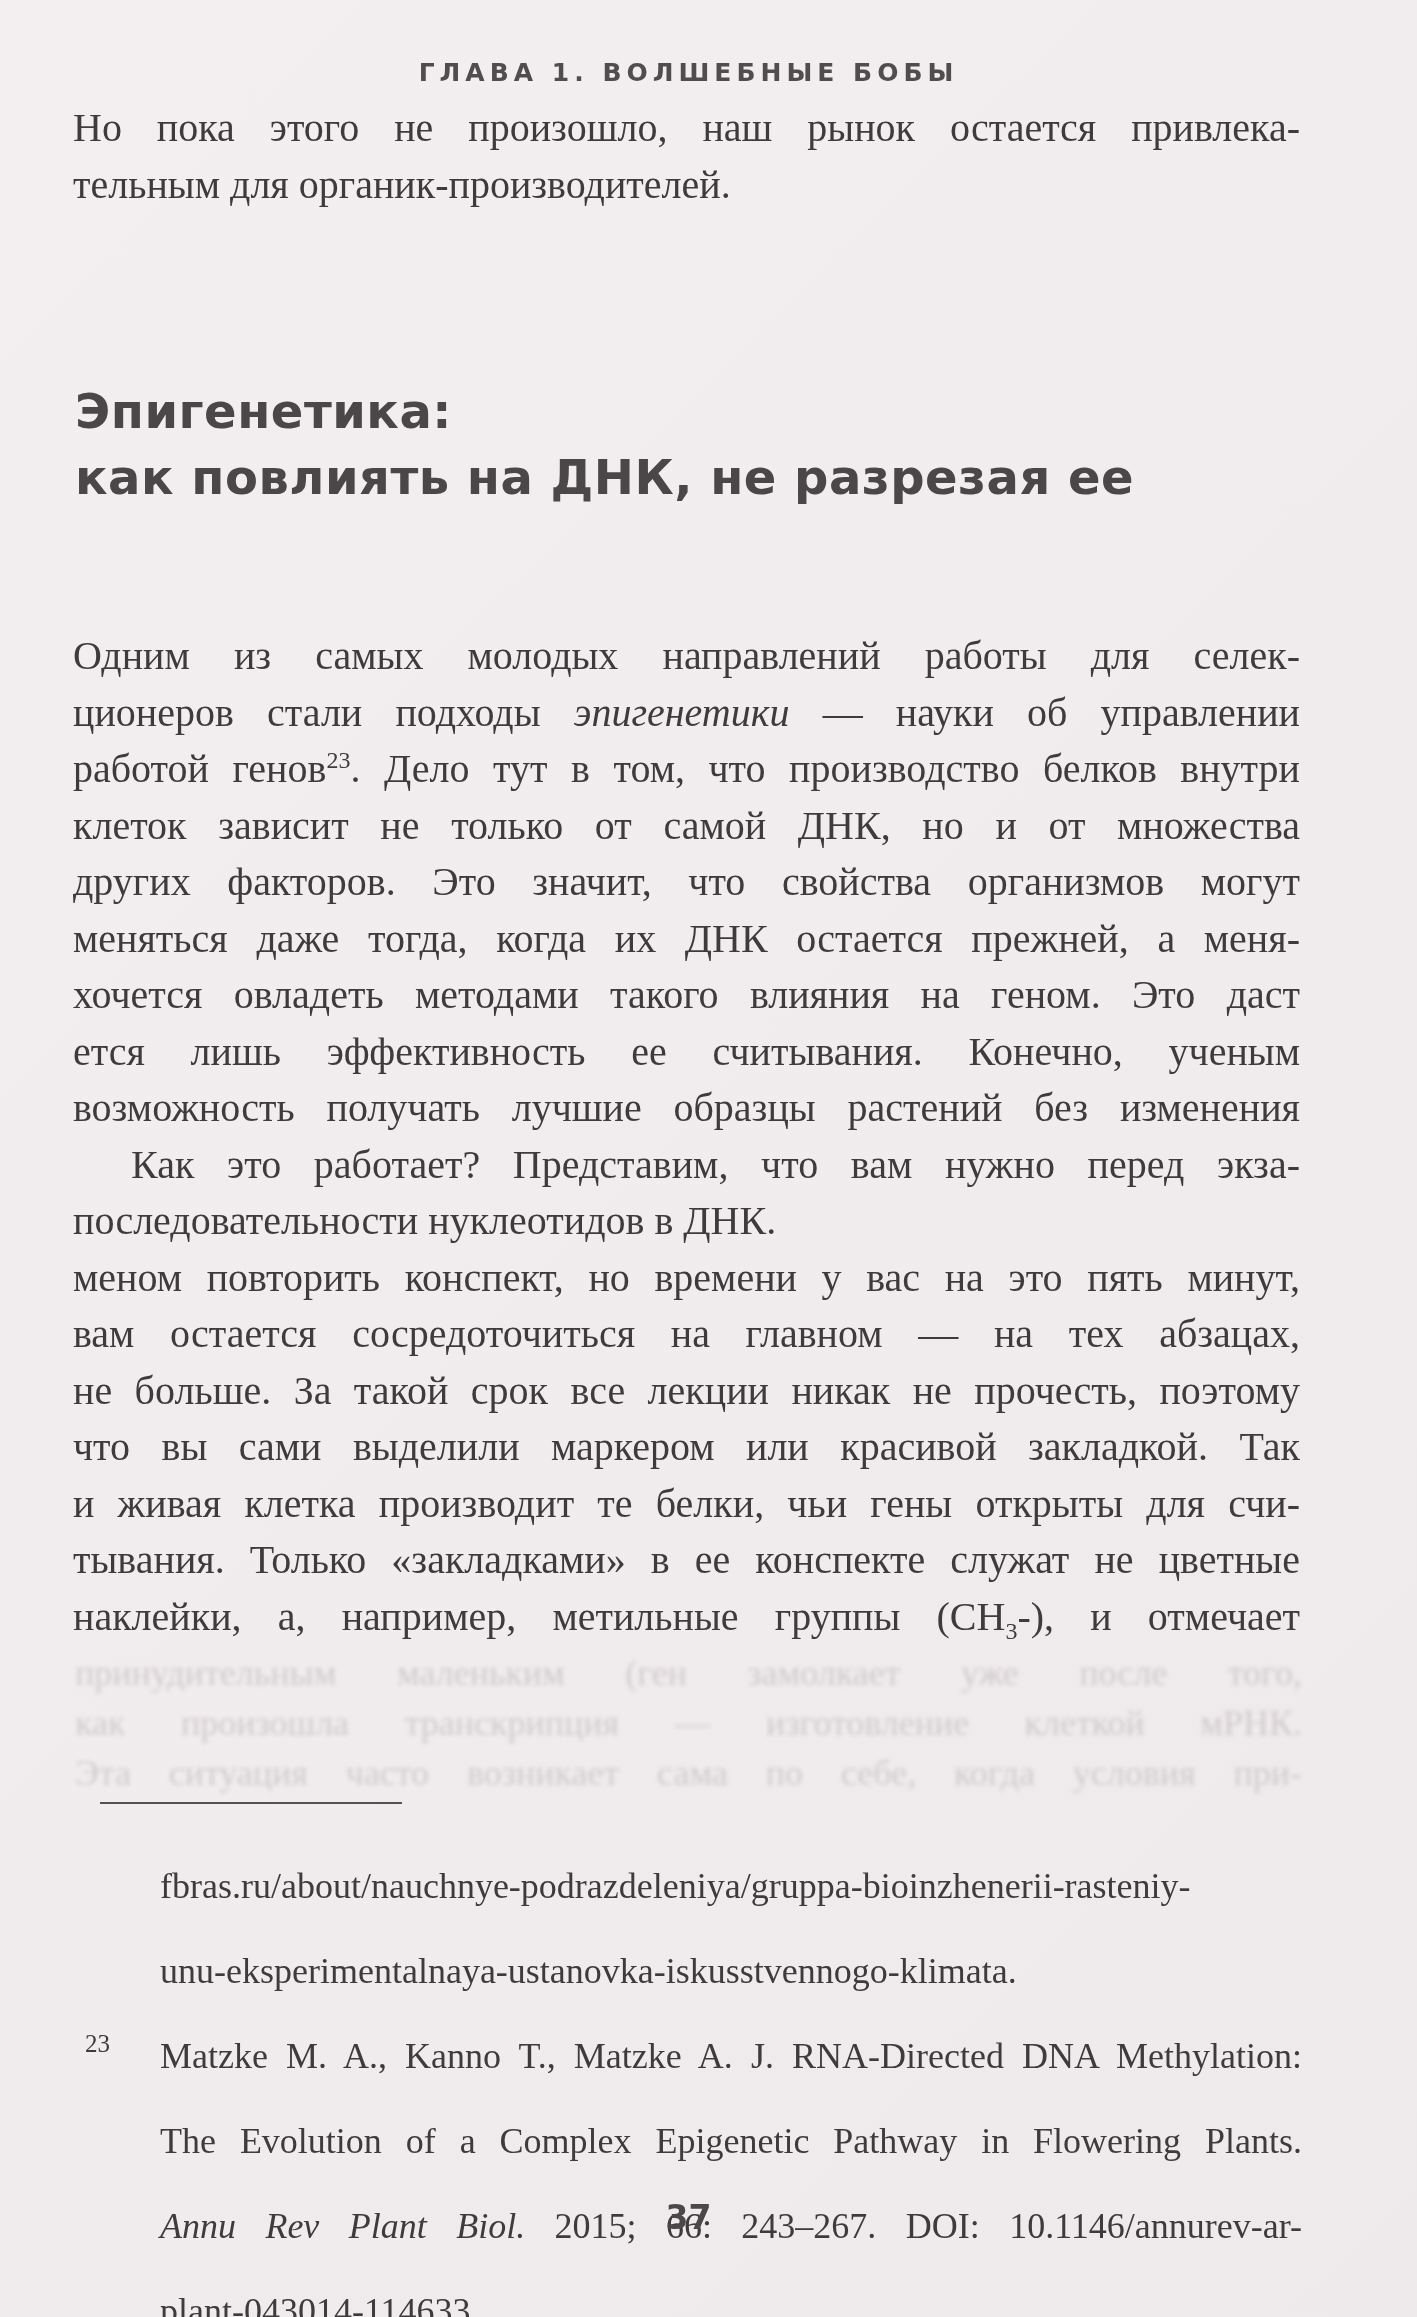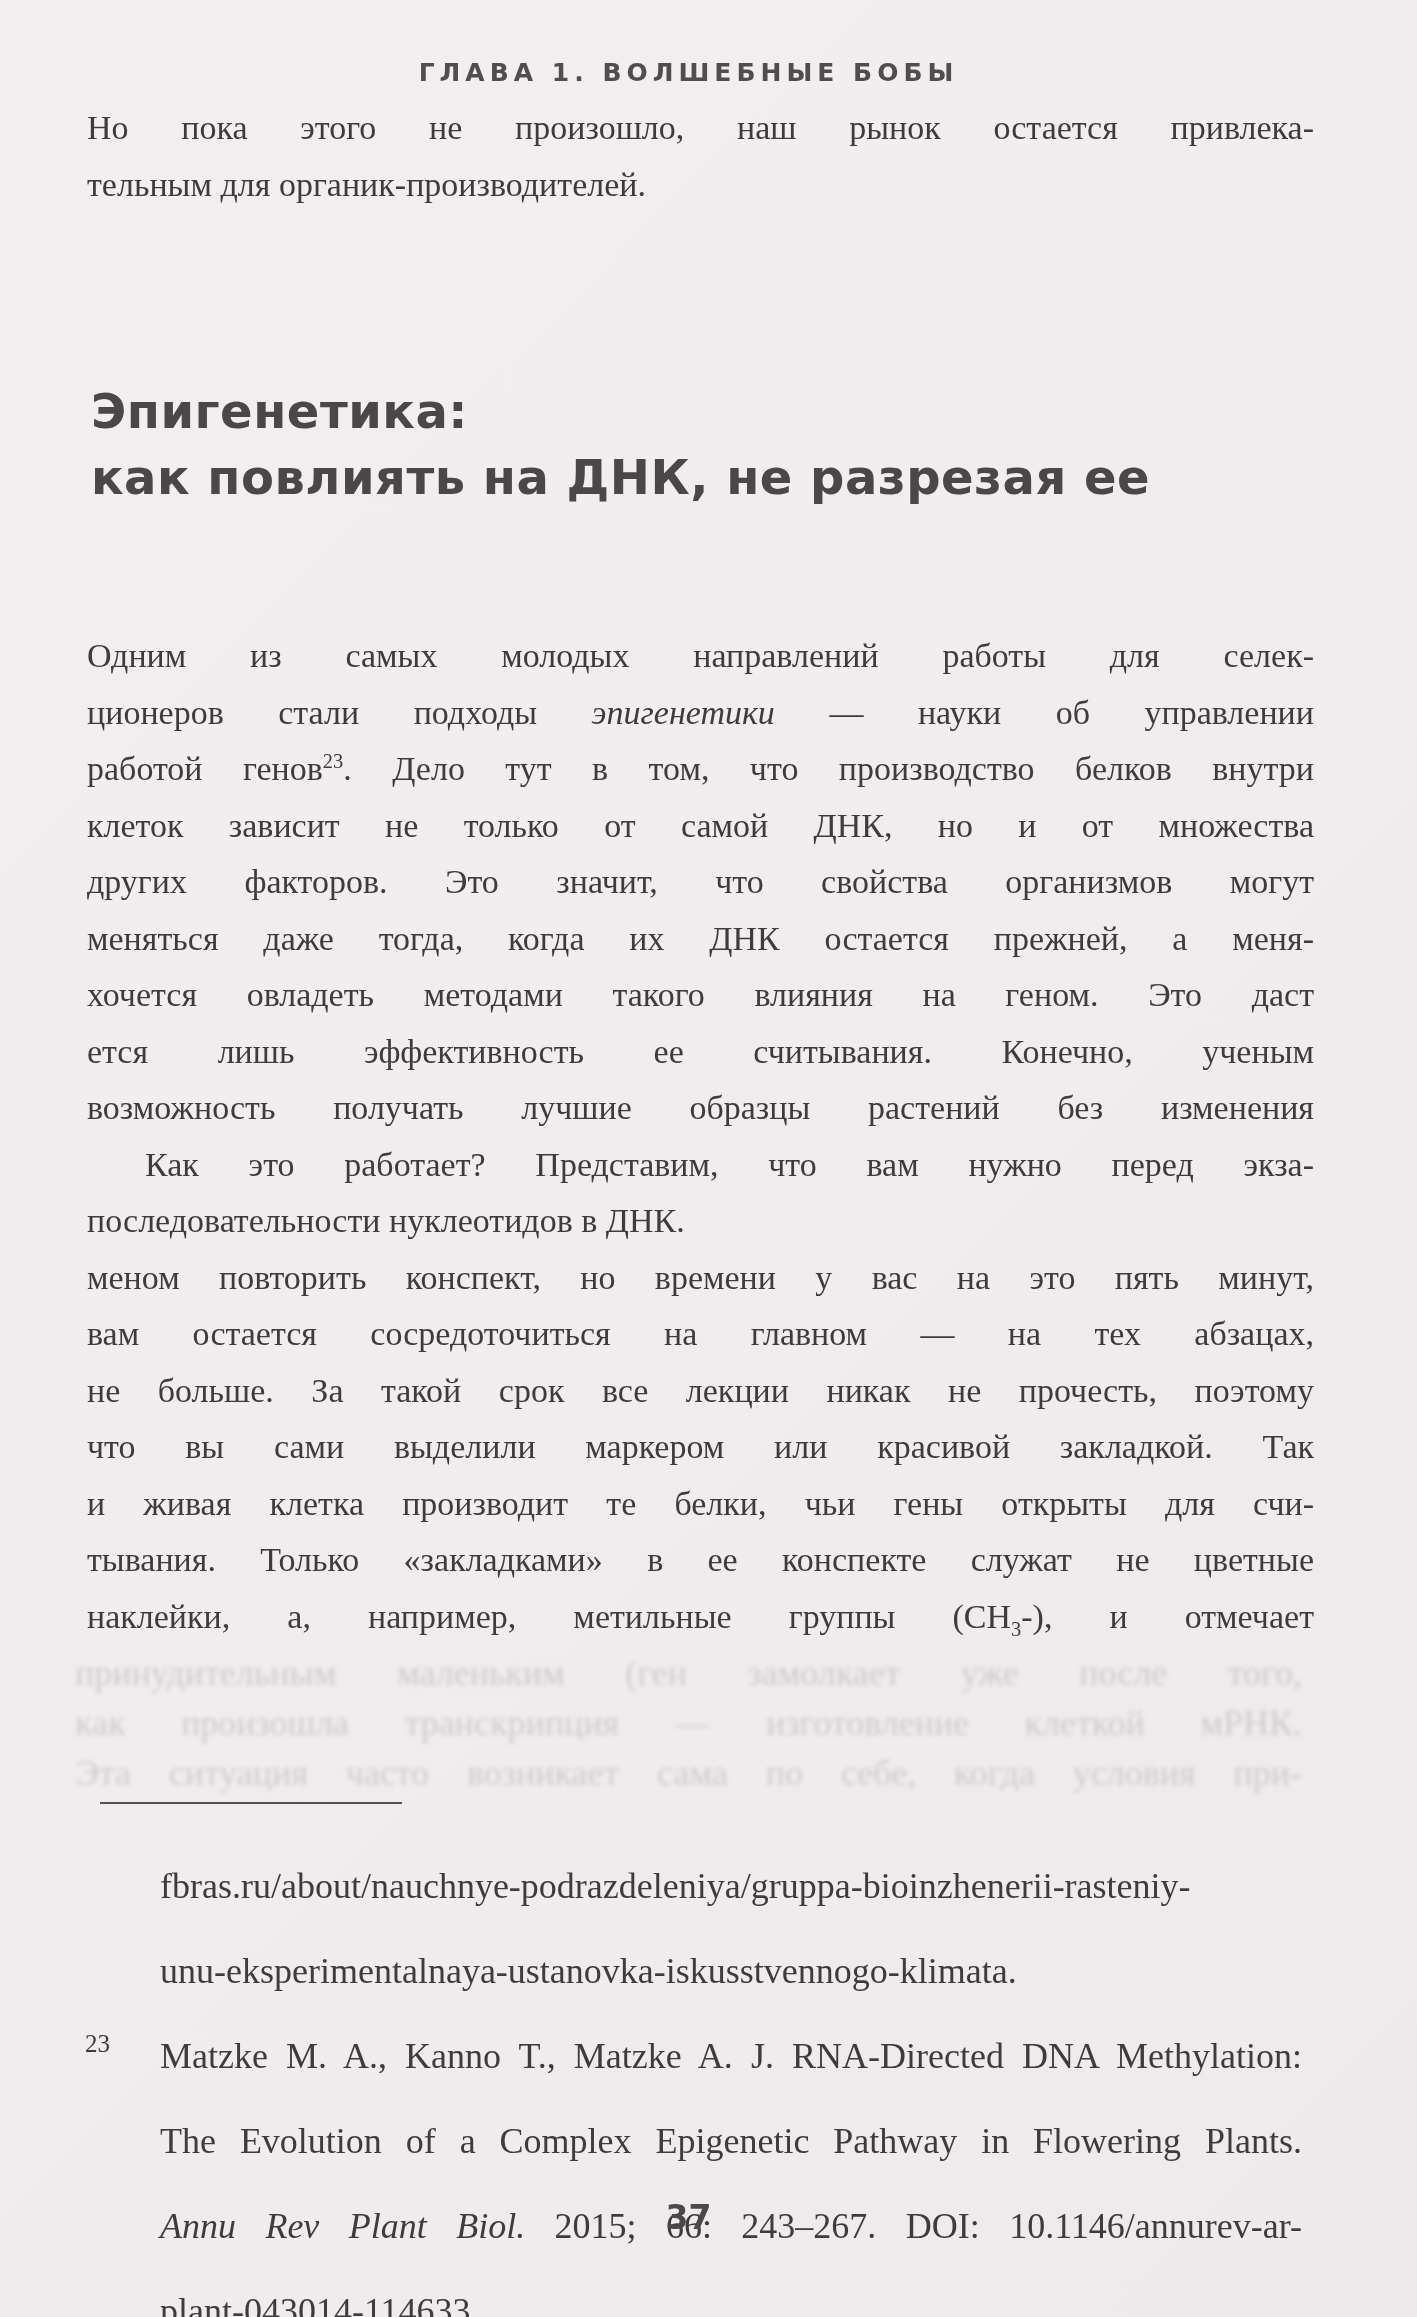--- a/index.html
+++ b/index.html
@@ -10,29 +10,29 @@
   .page{
     position:relative; width:1417px; height:2317px; overflow:hidden;
     background:linear-gradient(135deg,#f3eff1 0%,var(--paper) 45%,#eeeaec 100%);
     font-family:"Liberation Serif", serif; color:var(--ink);
   }
   .running-head{
     position:absolute; top:58px; left:75px; width:1227px;
     text-align:center; font-family:"DejaVu Sans", sans-serif;
     font-weight:bold; font-size:25px; letter-spacing:5px; color:var(--runhead);
   }
-  .para{position:absolute; left:87px; width:1227px; font-size:34px;}
+  .para{position:absolute; left:73px; width:1227px; font-size:40px;}
   .para .line{line-height:56.5px; text-align:left;}
   .para .line.just{text-align:justify; text-align-last:justify;}
   .para .line.ind{text-indent:58px;}
   .para1{top:100px;}
   .section-heading{
     position:absolute; top:378px; left:75px; width:1227px;
     font-family:"DejaVu Sans", sans-serif; font-weight:bold;
-    font-size:48px; line-height:66px; color:var(--heading); letter-spacing:.5px;margin-left:16px;
+    font-size:48px; line-height:66px; color:var(--heading); letter-spacing:.5px;
   }
   .body-block{top:628px;}
   sup{font-size:60%; vertical-align:super; line-height:0;}
   sub{font-size:60%; vertical-align:sub; line-height:0;}
   .ghost-block{
     position:absolute; top:1648px; left:75px; width:1227px;
     font-size:36px; color:var(--ghost); filter:blur(2px); opacity:.85;
   }
   .ghost-block .line{line-height:50px; text-align:justify; text-align-last:justify;}
   .footnote-rule{

